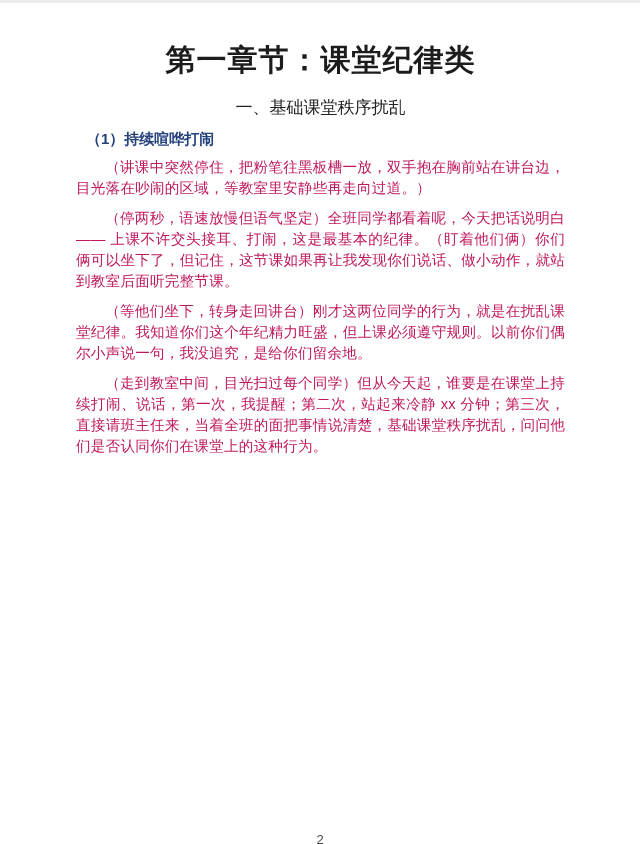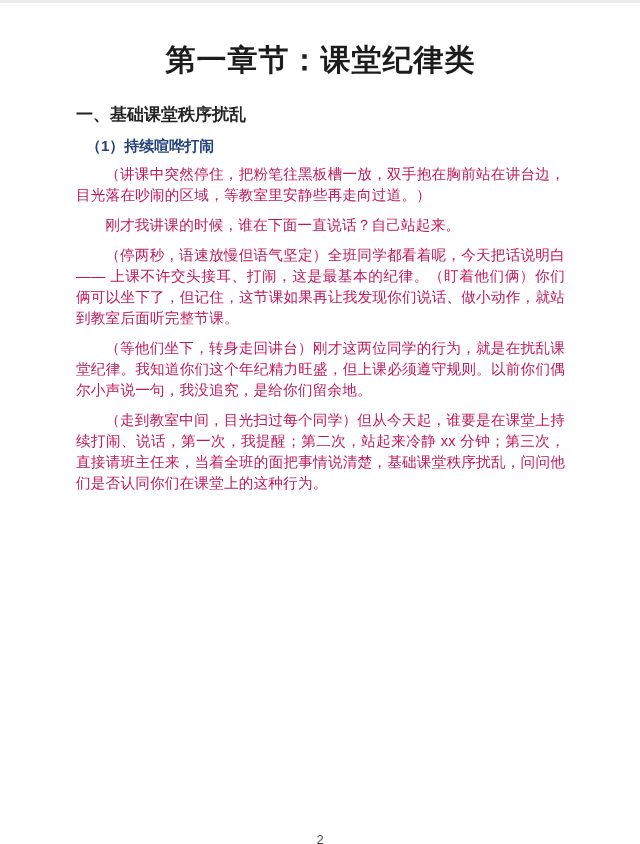--- a/index.html
+++ b/index.html
@@ -15,34 +15,35 @@
   .top-edge {
     position: absolute;
     top: 0; left: 0; right: 0;
     height: 3px;
     background: #ededed;
   }
   .content {
     padding: 42px 75px 0 76px;
   }
   .doc-title {
-    margin: 0 0 26px 0;
+    margin: 0 0 19px 0;
     text-align: center;
     font-size: 30px;
     font-weight: 700;
     color: #1c1c1c;
     letter-spacing: 1px;
     line-height: 1.2;
   }
   .section-heading {
     margin: 0 0 10px 0;
     font-size: 17px;
-    font-weight: 700;
+    font-weight: 400;
     color: #232323;
     line-height: 1.3;
+    text-align: center;
   }
   .subsection-heading {
     margin: 0 0 8px 0;
     padding-left: 10px;
     font-size: 15px;
     font-weight: 700;
     color: #24417c;
     line-height: 1.3;
   }
   .body-p {
@@ -66,19 +67,18 @@
 </head>
 <body>
 
 <div class="page">
   <div class="top-edge"></div>
   <div class="content">
     <h1 class="doc-title">第一章节：课堂纪律类</h1>
     <h2 class="section-heading">一、基础课堂秩序扰乱</h2>
     <h3 class="subsection-heading">（1）持续喧哗打闹</h3>
     <p class="body-p">（讲课中突然停住，把粉笔往黑板槽一放，双手抱在胸前站在讲台边，目光落在吵闹的区域，等教室里安静些再走向过道。）</p>
-    <p class="body-p">刚才我讲课的时候，谁在下面一直说话？自己站起来。</p>
     <p class="body-p">（停两秒，语速放慢但语气坚定）全班同学都看着呢，今天把话说明白 —— 上课不许交头接耳、打闹，这是最基本的纪律。（盯着他们俩）你们俩可以坐下了，但记住，这节课如果再让我发现你们说话、做小动作，就站到教室后面听完整节课。</p>
     <p class="body-p">（等他们坐下，转身走回讲台）刚才这两位同学的行为，就是在扰乱课堂纪律。我知道你们这个年纪精力旺盛，但上课必须遵守规则。以前你们偶尔小声说一句，我没追究，是给你们留余地。</p>
     <p class="body-p">（走到教室中间，目光扫过每个同学）但从今天起，谁要是在课堂上持续打闹、说话，第一次，我提醒；第二次，站起来冷静 xx 分钟；第三次，直接请班主任来，当着全班的面把事情说清楚，基础课堂秩序扰乱，问问他们是否认同你们在课堂上的这种行为。</p>
   </div>
   <div class="page-number">2</div>
 </div>
 
 </body></html>

